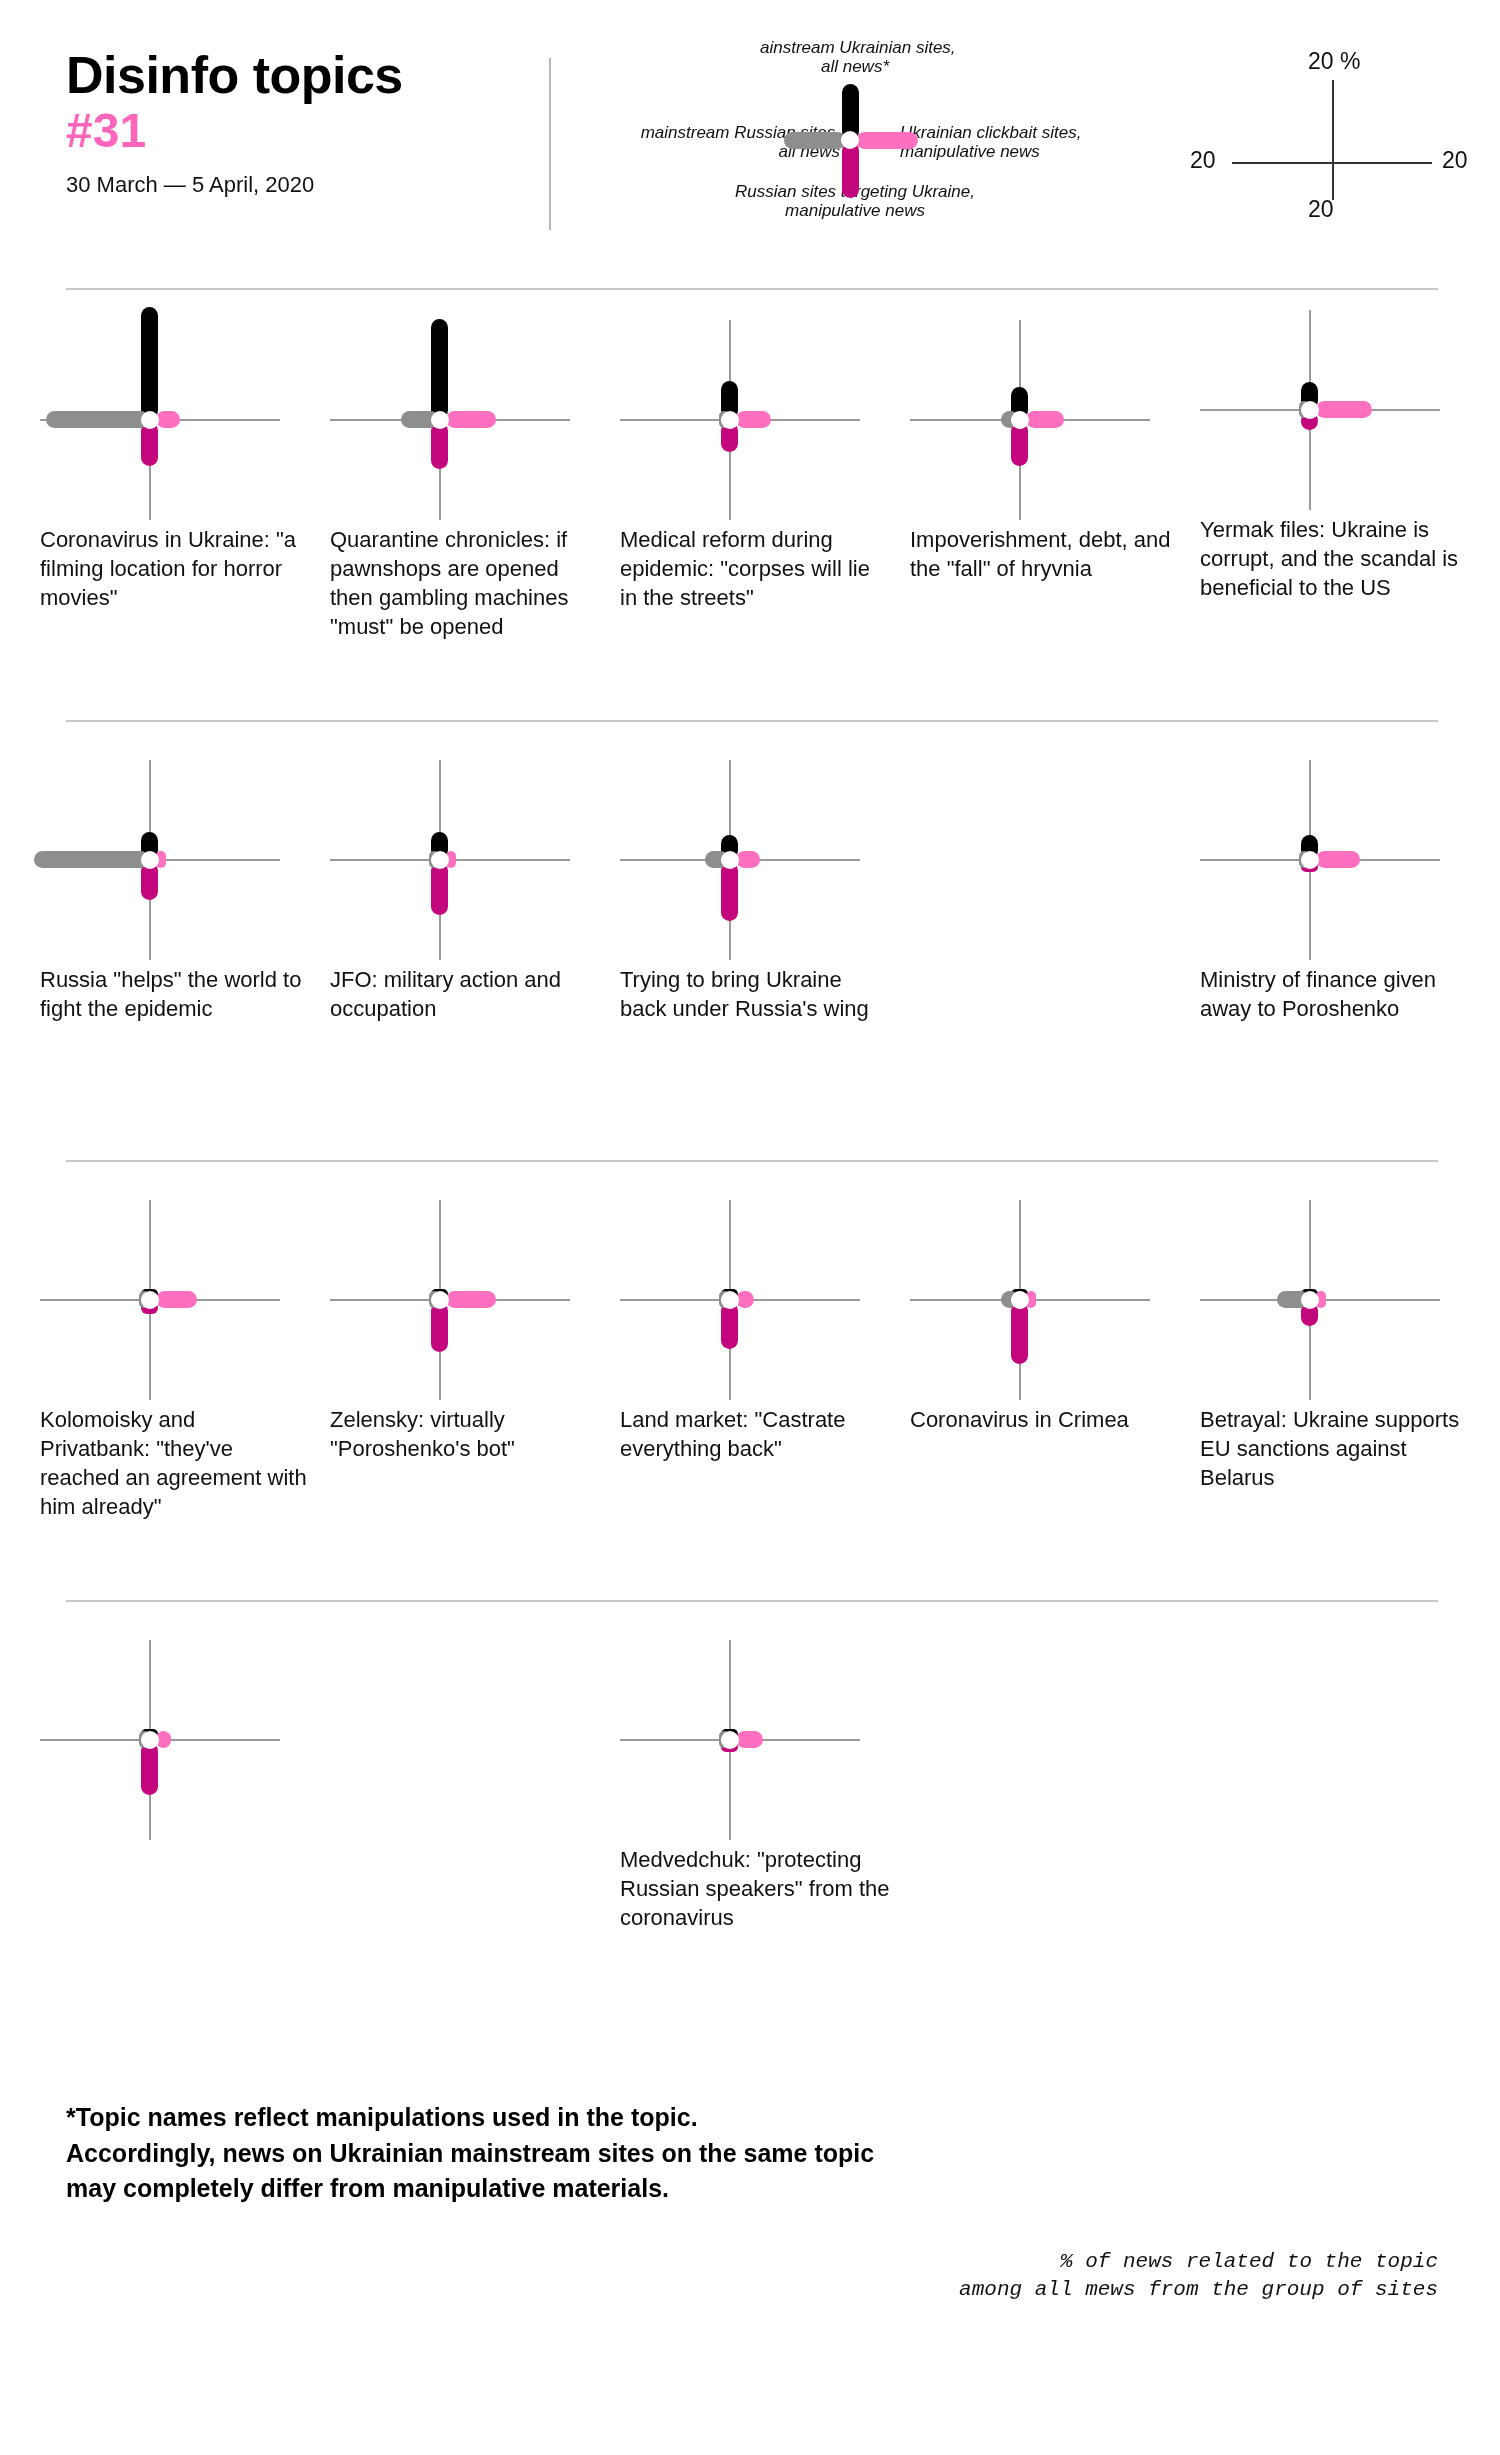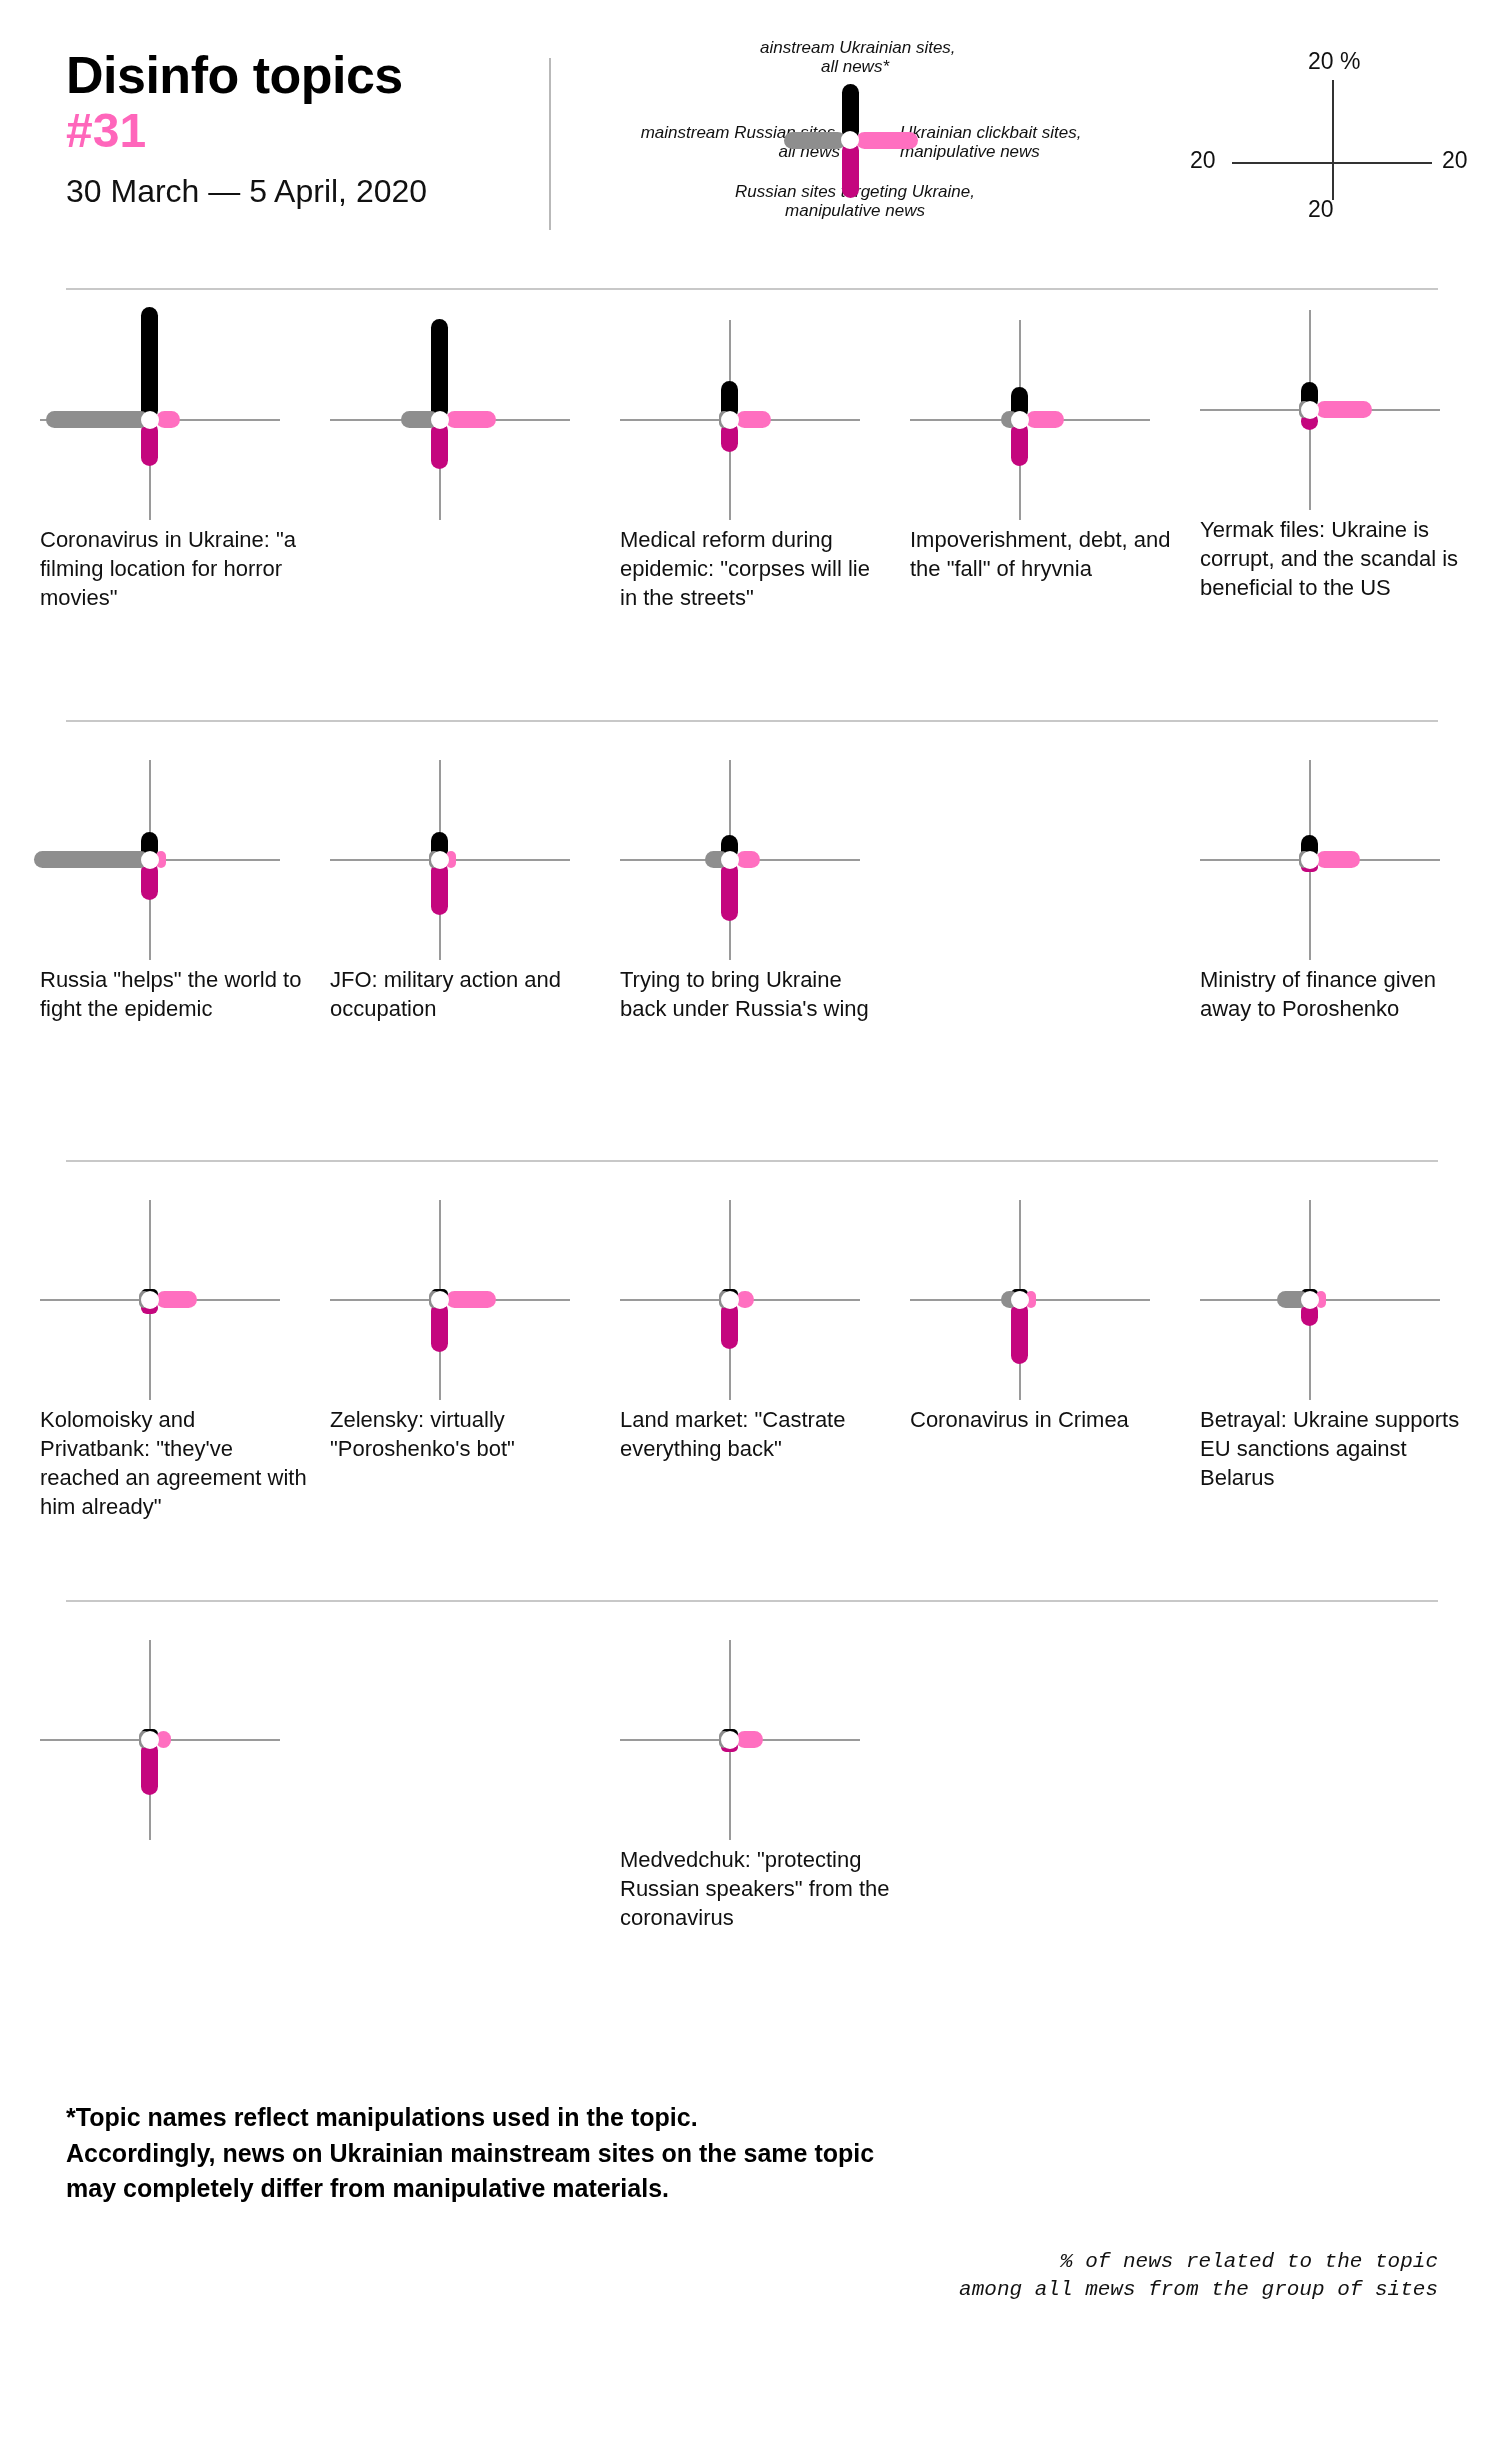--- a/index.html
+++ b/index.html
@@ -20,21 +20,21 @@
   .title-block { position: absolute; left: 66px; top: 48px; width: 470px; }
   .main-title {
     font-size: 52px; font-weight: bold; letter-spacing: -0.5px;
     line-height: 1.05; color: #000;
   }
   .issue-no {
     font-size: 48px; font-weight: bold; color: #ff66bb;
     line-height: 1.15; margin-top: 0;
   }
   .date-range {
-    font-size: 32px; color: #111; margin-top: 14px; line-height: 1.2;
+    font-size: 22px; color: #111; margin-top: 14px; line-height: 1.2;
   }
 
   .header-divider {
     position: absolute; left: 549px; top: 58px;
     width: 2px; height: 172px; background: #b9b9b9;
   }
 
   
   .legend { position: absolute; left: 600px; top: 60px; width: 520px; height: 180px; }
   .legend-cross { position: absolute; left: 250px; top: 80px; }
@@ -184,20 +184,21 @@
         <div class="cell" style="left: 330px; top: 20px;">
           <div class="chart-area">
             <div class="axis-h"></div>
             <div class="axis-v"></div>
             <div class="bar bar-up" style="height: 100.3px; top: -1.3px;"></div>
             <div class="bar bar-down" style="height: 47.2px;"></div>
             <div class="bar bar-left" style="width: 38.35px; left: 70.65px;"></div>
             <div class="bar bar-right" style="width: 50.15px;"></div>
             <div class="center-dot"></div>
           </div>
+          <div class="cell-label">Quarantine chronicles: if pawnshops are opened then gambling machines "must" be opened</div>
         </div>
         <div class="cell" style="left: 620px; top: 20px;">
           <div class="chart-area">
             <div class="axis-h"></div>
             <div class="axis-v"></div>
             <div class="bar bar-up" style="height: 38.35px; top: 60.65px;"></div>
             <div class="bar bar-down" style="height: 29.5px;"></div>
             <div class="bar bar-left" style="width: 10px; left: 99px;"></div>
             <div class="bar bar-right" style="width: 35.4px;"></div>
             <div class="center-dot"></div>

